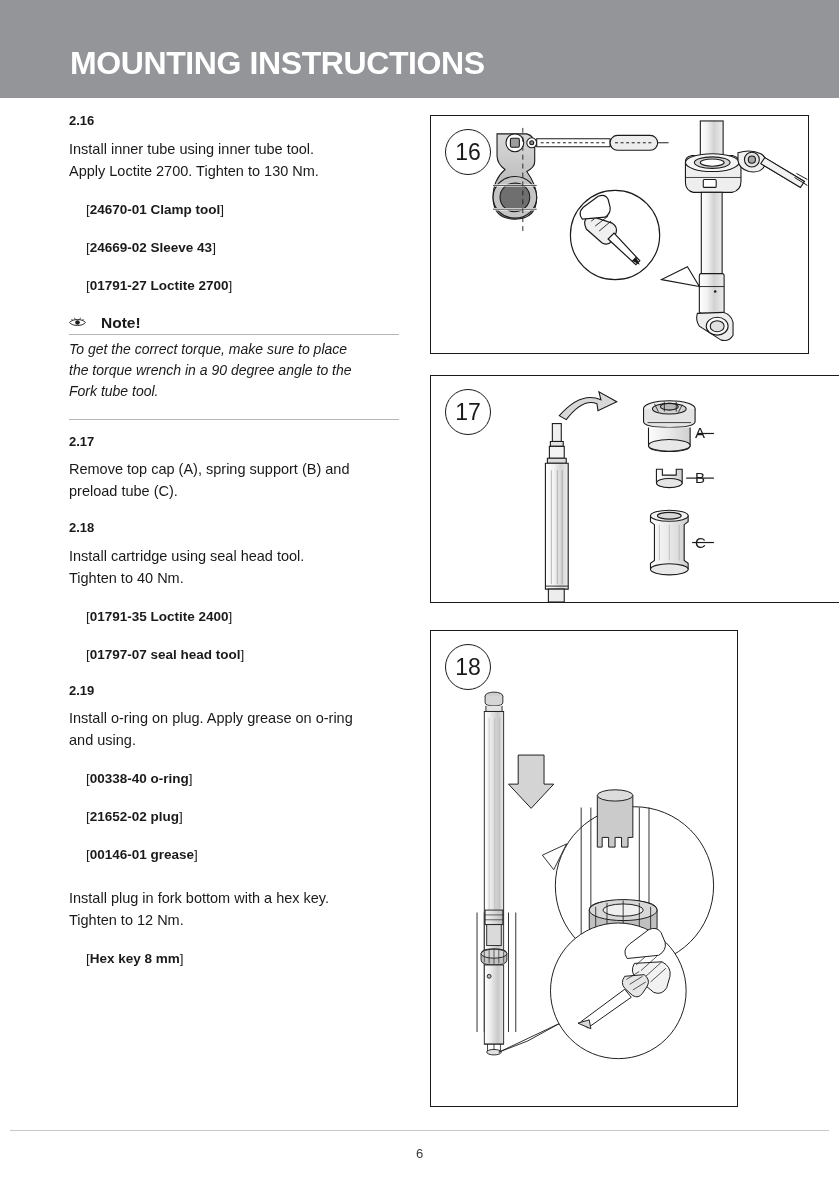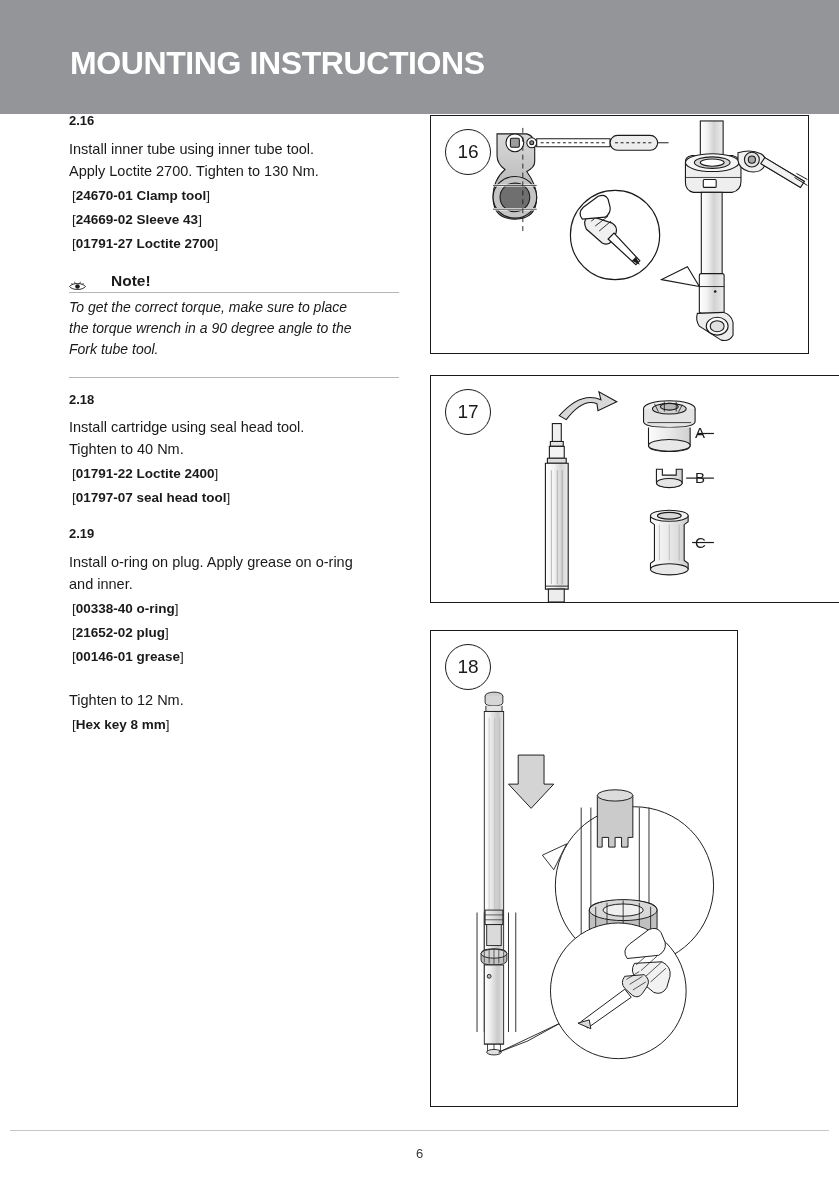--- a/index.html
+++ b/index.html
@@ -15,21 +15,21 @@
     color: #1a1a1a;
     overflow: hidden;
   }
 
   
   .header-band {
     position: absolute;
     left: 0;
     top: 0;
     width: 839px;
-    height: 114px;
+    height: 98px;
     background: #939598;
     overflow: hidden;
   }
   .header-title {
     position: absolute;
     left: 70px;
     top: 47px;
     font-size: 32px;
     font-weight: bold;
     color: #ffffff;
@@ -53,40 +53,40 @@
   }
   .body-line {
     font-size: 14.5px;
     line-height: 22px;
     margin: 0;
     font-weight: normal;
   }
   .part-line {
     font-size: 13.5px;
     line-height: 21px;
-    margin: 3px;
+    margin: 17px;
     font-weight: bold;
   }
   .part-line .brk {
     font-weight: normal;
   }
   .sec {
     margin-bottom: 18px;
   }
   .gap-sm { height: 4px; }
 
   
   .note-box {
     margin: 6px 0 14px 0;
     width: 330px;
   }
   .note-head {
     display: flex;
-    align-items: flex-end;
-    gap: 25px;
+    align-items: flex-start;
+    gap: 15px;
     padding-bottom: 3px;
     border-bottom: 1px solid #b5b5b5;
   }
   .eye-icon {
     display: inline-block;
     width: 17px;
     height: 11px;
     position: relative;
     flex: 0 0 auto;
   }
@@ -119,21 +119,21 @@
     position: absolute;
     left: 14px;
     top: 13px;
     width: 44px;
     height: 44px;
     border: 1.6px solid #1a1a1a;
     border-radius: 50%;
     display: flex;
     align-items: center;
     justify-content: center;
-    font-size: 19px;
+    font-size: 23px;
     color: #1a1a1a;
     background: #ffffff;
     z-index: 5;
   }
   .fig-svg {
     position: absolute;
     left: 0;
     top: 0;
     width: 100%;
     height: 100%;
@@ -192,40 +192,46 @@
       </span>
       <span class="note-title">Note!</span>
     </div>
     <div class="note-body">
       <div>To get the correct torque, make sure to place</div>
       <div>the torque wrench in a 90 degree angle to the</div>
       <div>Fork tube tool.</div>
     </div>
   </div>
 
+  <div class="sec">
+    <div class="step-num">2.17</div>
+    <p class="body-line">Remove top cap (A), spring support (B) and</p>
+    <p class="body-line">preload tube (C).</p>
+  </div>
 
   <div class="sec">
     <div class="step-num">2.18</div>
     <p class="body-line">Install cartridge using seal head tool.</p>
     <p class="body-line">Tighten to 40 Nm.</p>
-    <p class="part-line"><span class="brk">[</span><span>01791-22 Loctite 2400</span><span class="brk">]</span></p>
+    <p class="part-line"><span class="brk">[</span><span>01791-35 Loctite 2400</span><span class="brk">]</span></p>
     <p class="part-line"><span class="brk">[</span><span>01797-07 seal head tool</span><span class="brk">]</span></p>
   </div>
 
   <div class="sec">
     <div class="step-num">2.19</div>
     <p class="body-line">Install o-ring on plug. Apply grease on o-ring</p>
-    <p class="body-line">and inner.</p>
+    <p class="body-line">and using.</p>
     <p class="part-line"><span class="brk">[</span><span>00338-40 o-ring</span><span class="brk">]</span></p>
     <p class="part-line"><span class="brk">[</span><span>21652-02 plug</span><span class="brk">]</span></p>
     <p class="part-line"><span class="brk">[</span><span>00146-01 grease</span><span class="brk">]</span></p>
   </div>
 
   <div class="sec">
     <div class="gap-sm"></div>
+    <p class="body-line">Install plug in fork bottom with a hex key.</p>
     <p class="body-line">Tighten to 12 Nm.</p>
     <p class="part-line"><span class="brk">[</span><span>Hex key 8 mm</span><span class="brk">]</span></p>
   </div>
 
 </div>
 
 <div class="figure" id="figure-16">
   <div class="fig-badge">16</div>
   <svg class="fig-svg" viewBox="0 0 379 239">
     <defs>

